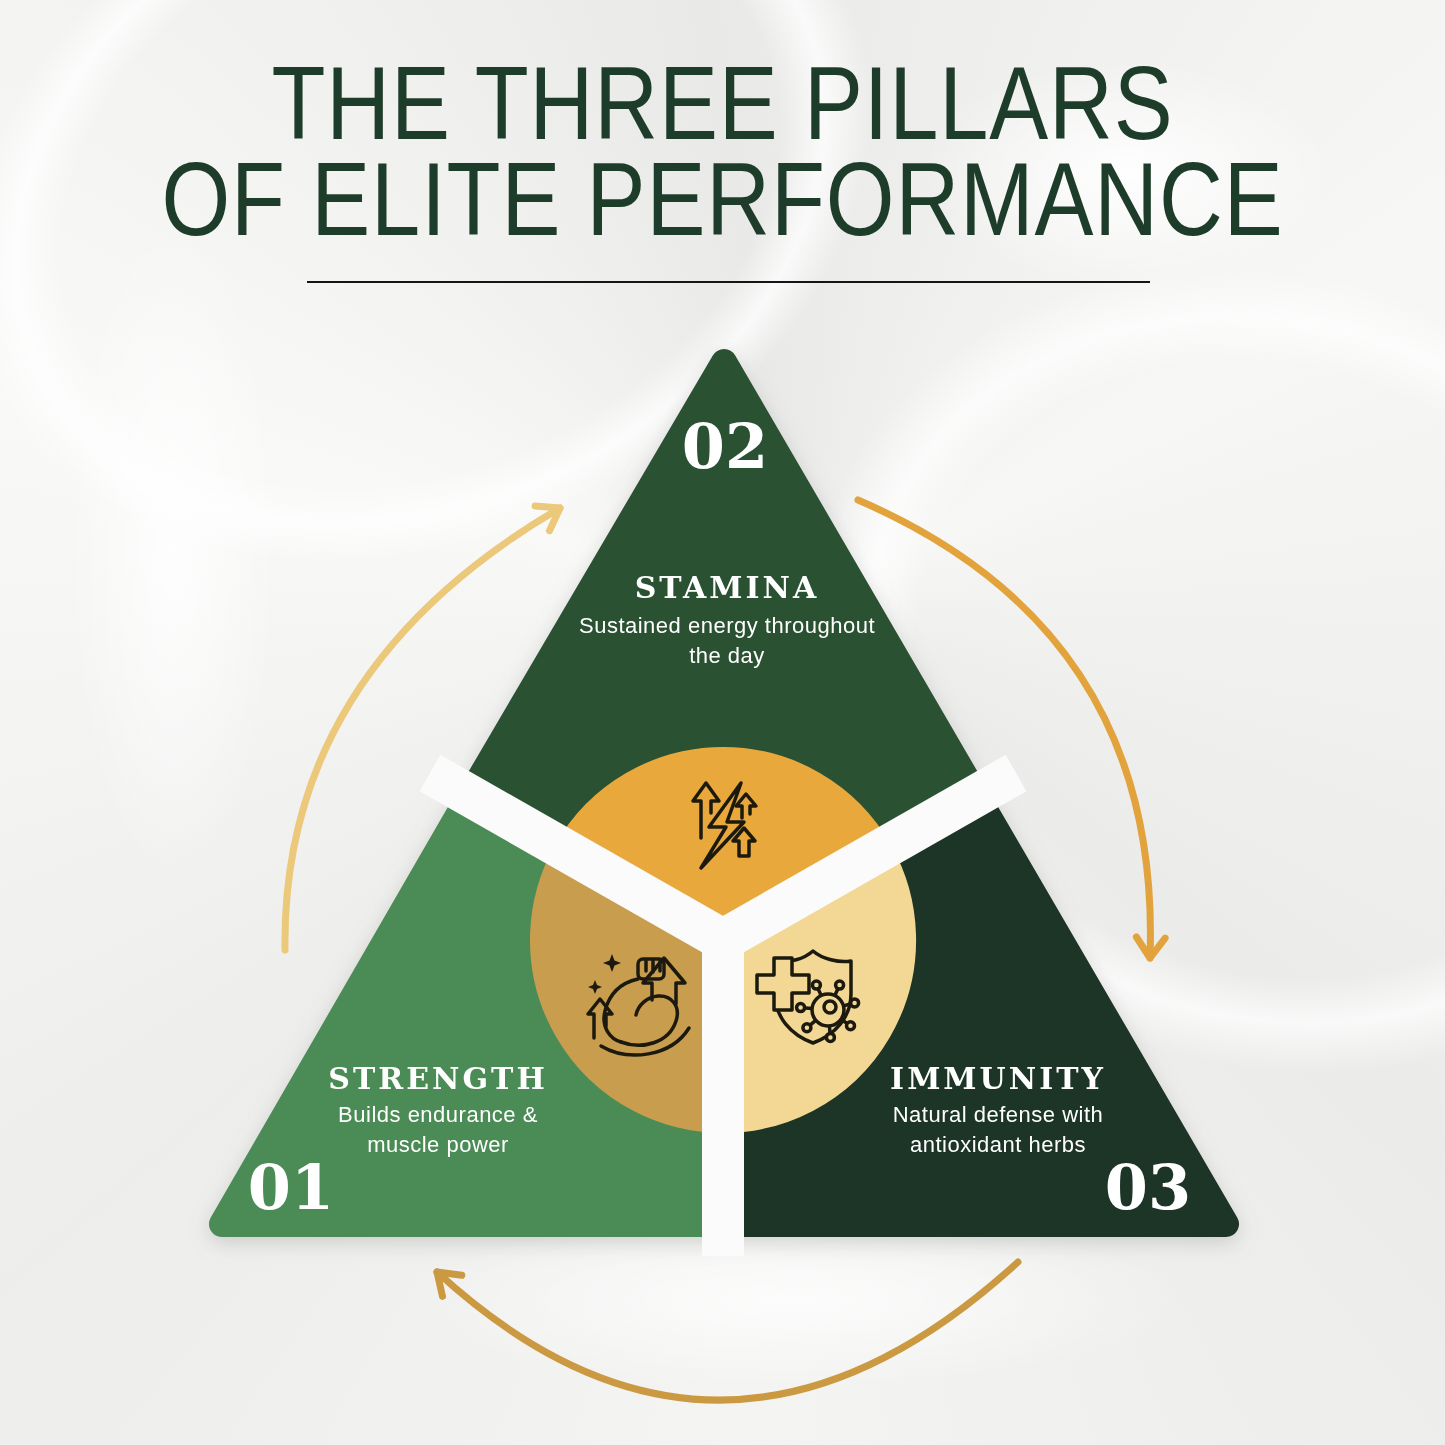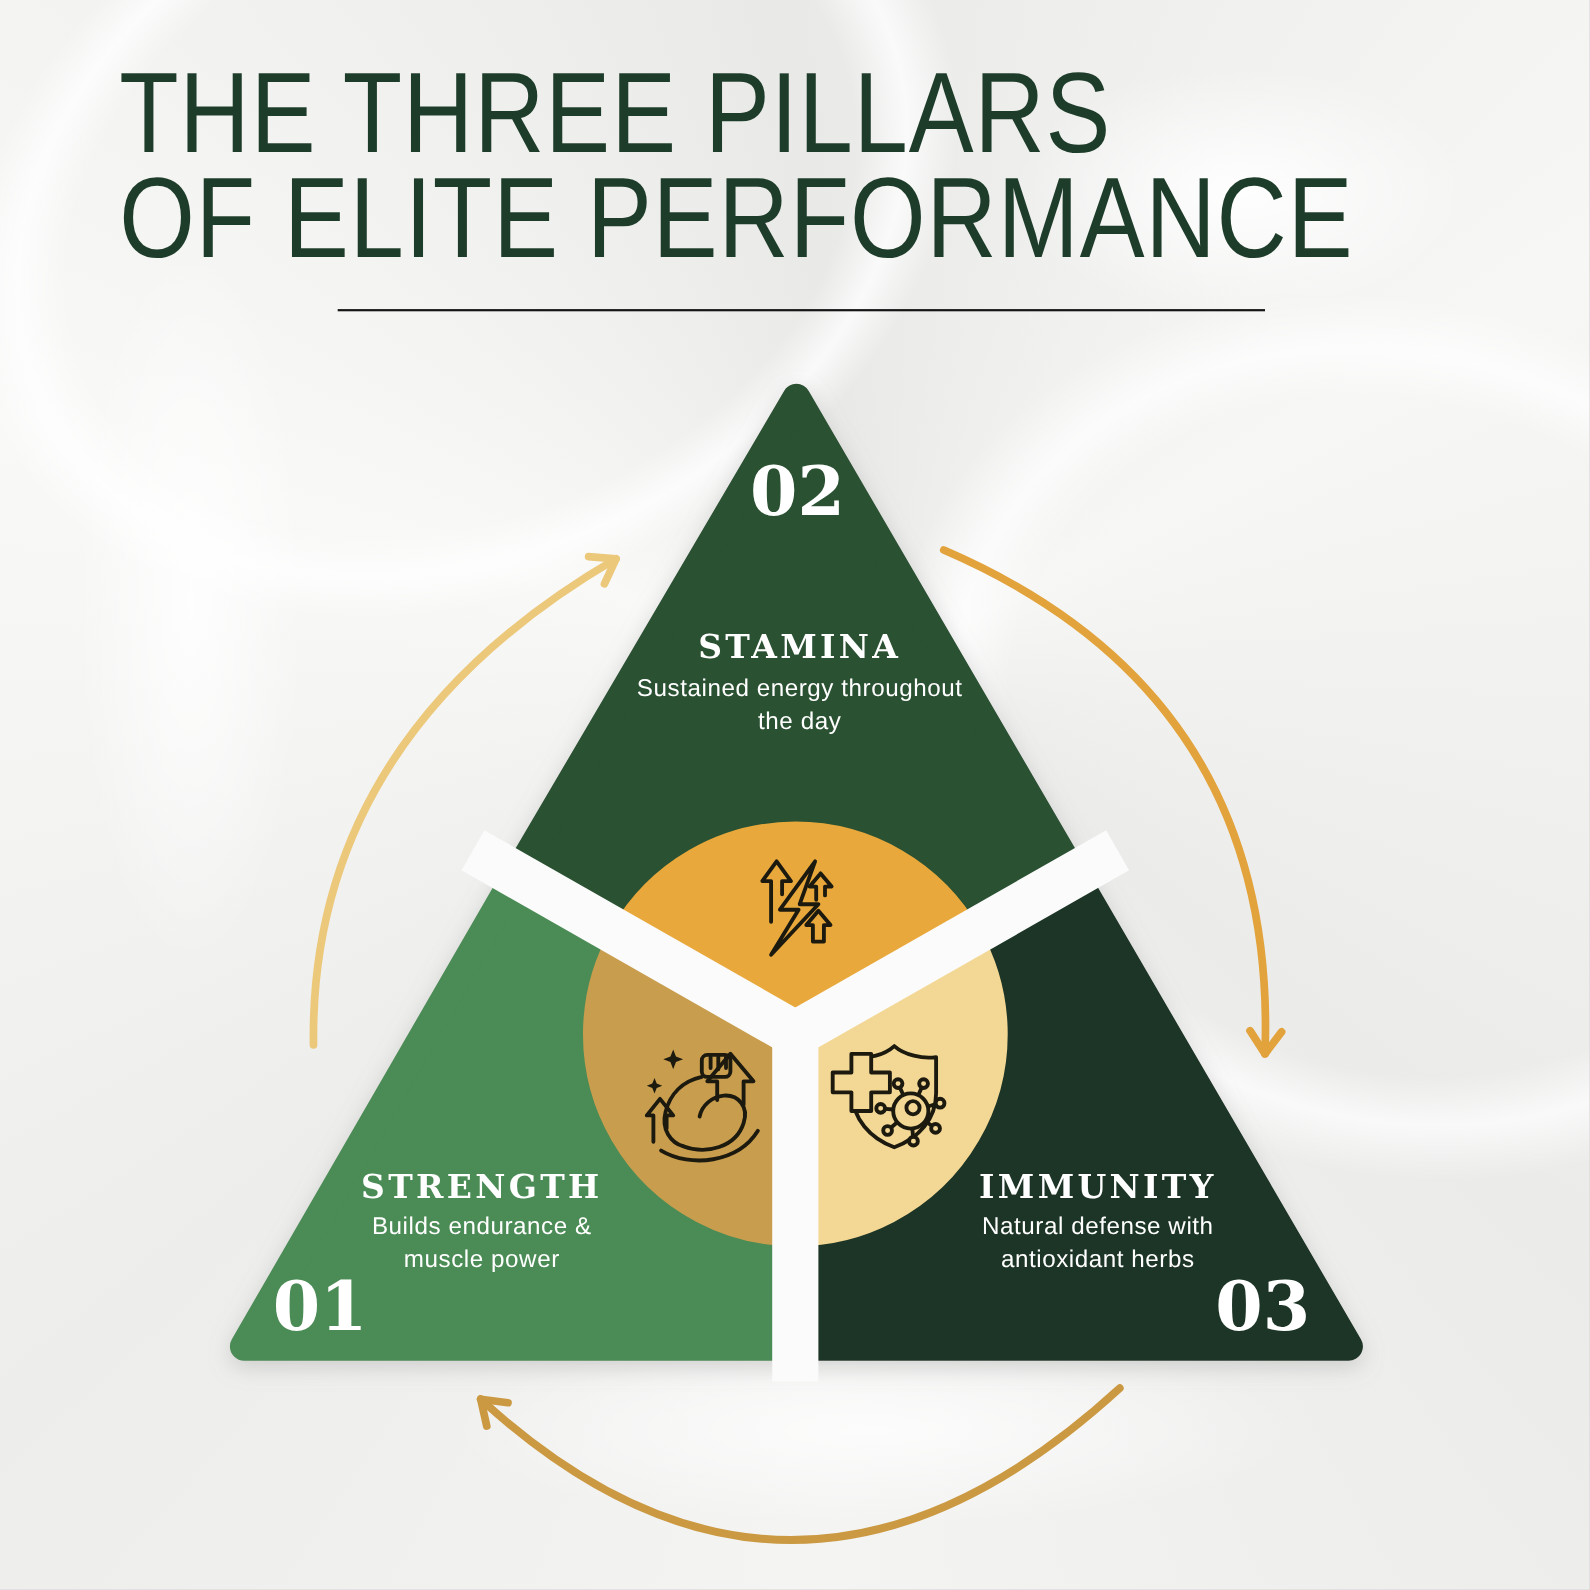--- a/index.html
+++ b/index.html
@@ -12,21 +12,21 @@
       radial-gradient(closest-side at 55% 90%, rgba(255,255,255,0.75), rgba(255,255,255,0) 60%),
       conic-gradient(from 230deg at 56% 42%, #ededec, #f9f9f8 55deg, #e9e9e8 120deg, #f7f7f6 190deg, #ebebea 260deg, #f4f4f3 315deg, #ededec 360deg);
   }
   .streak{position:absolute;border-radius:50%;pointer-events:none;}
   .streak.s1{left:-180px;top:-260px;width:1200px;height:900px;
     background:radial-gradient(closest-side, rgba(255,255,255,0) 62%, rgba(255,255,255,0.75) 70%, rgba(255,255,255,0) 78%);
     transform:rotate(-24deg);}
   .streak.s2{left:620px;top:120px;width:1300px;height:1100px;
     background:radial-gradient(closest-side, rgba(255,255,255,0) 55%, rgba(255,255,255,0.7) 63%, rgba(255,255,255,0) 72%);
     transform:rotate(18deg);}
-  .title{position:absolute;top:55px;left:0;right:0;z-index:2;}
+  .title{position:absolute;top:55px;left:0;right:0;text-align:center;z-index:2;}
   .title-line{display:block;font-size:104px;line-height:96px;font-weight:400;
     letter-spacing:1px;transform:scaleX(0.85);transform-origin:50% 50%;white-space:nowrap;}
   .divider{position:absolute;top:281px;left:307px;width:843px;height:2px;z-index:2;}
   .diagram{position:absolute;left:0;top:0;width:1445px;height:1445px;z-index:1;}
   .num{font-family:"DejaVu Serif",serif;font-weight:700;font-size:62px;}
   .hd{font-family:"DejaVu Serif",serif;font-weight:700;font-size:30px;letter-spacing:3px;}
   .ds{font-family:"Liberation Sans",sans-serif;font-size:22px;letter-spacing:0.5px;}
 </style>
 </head>
 <body>

